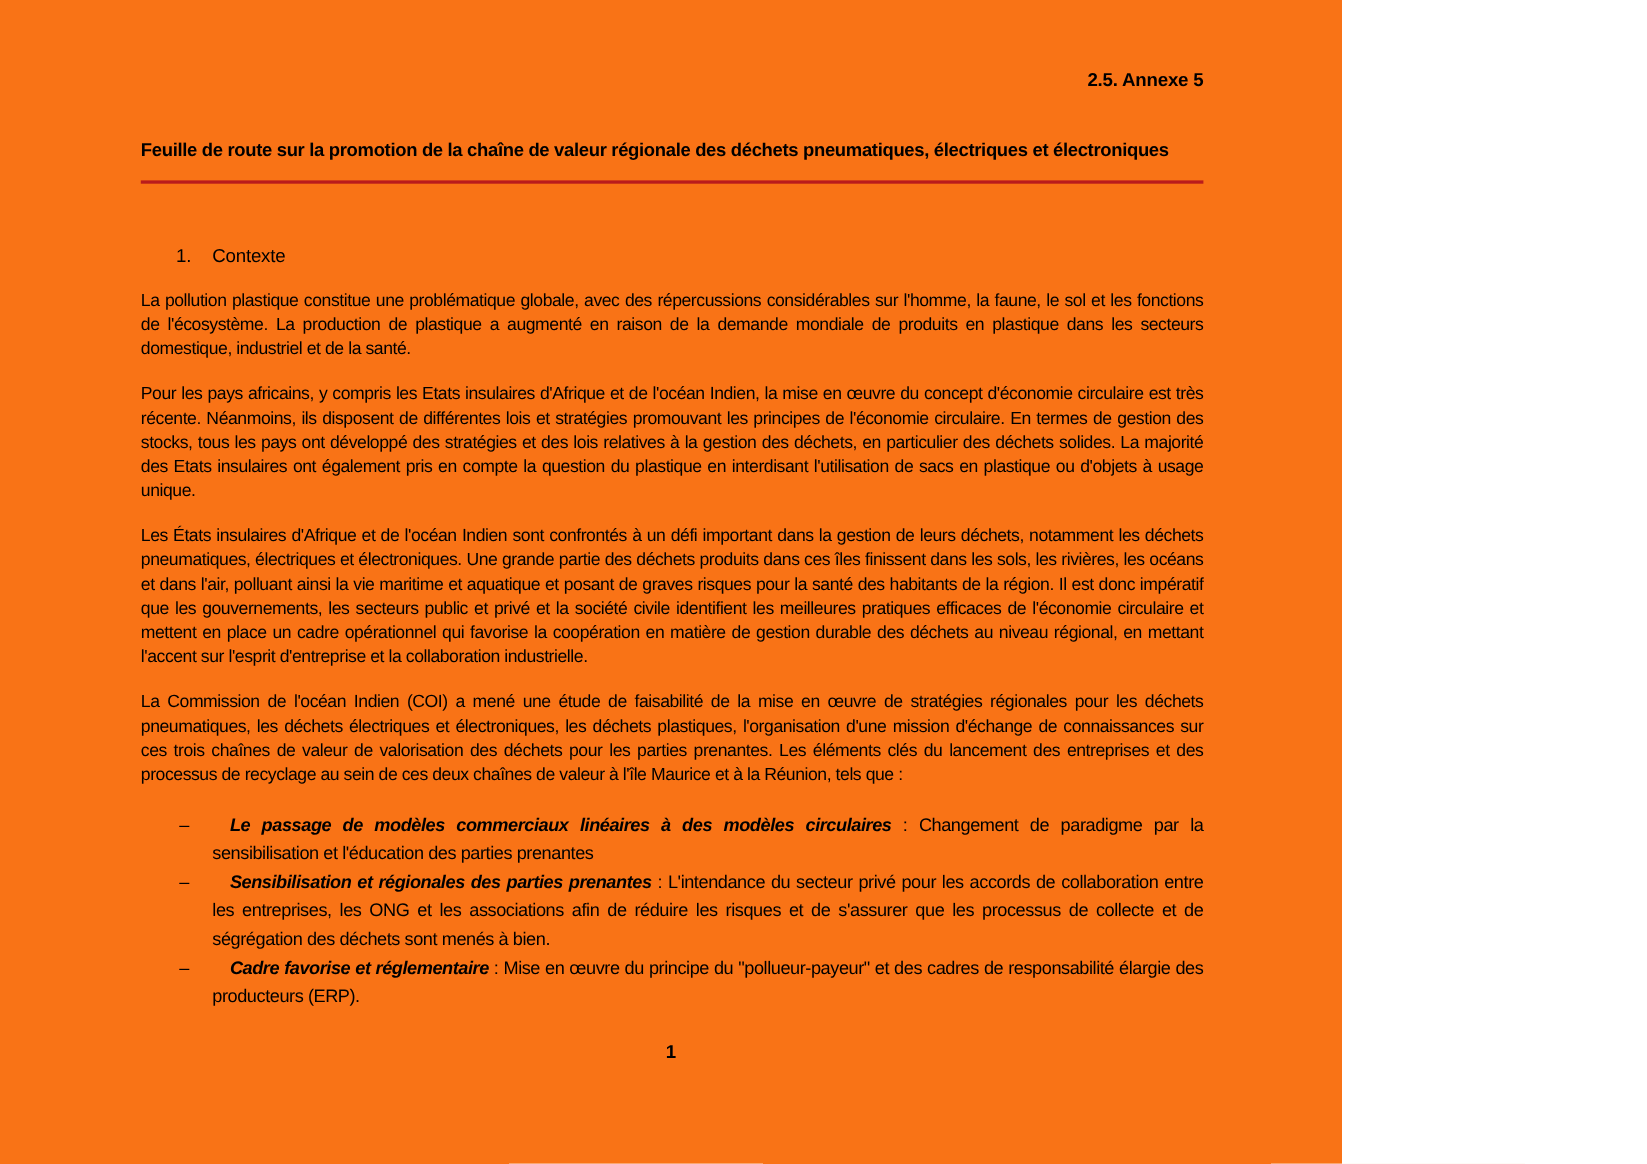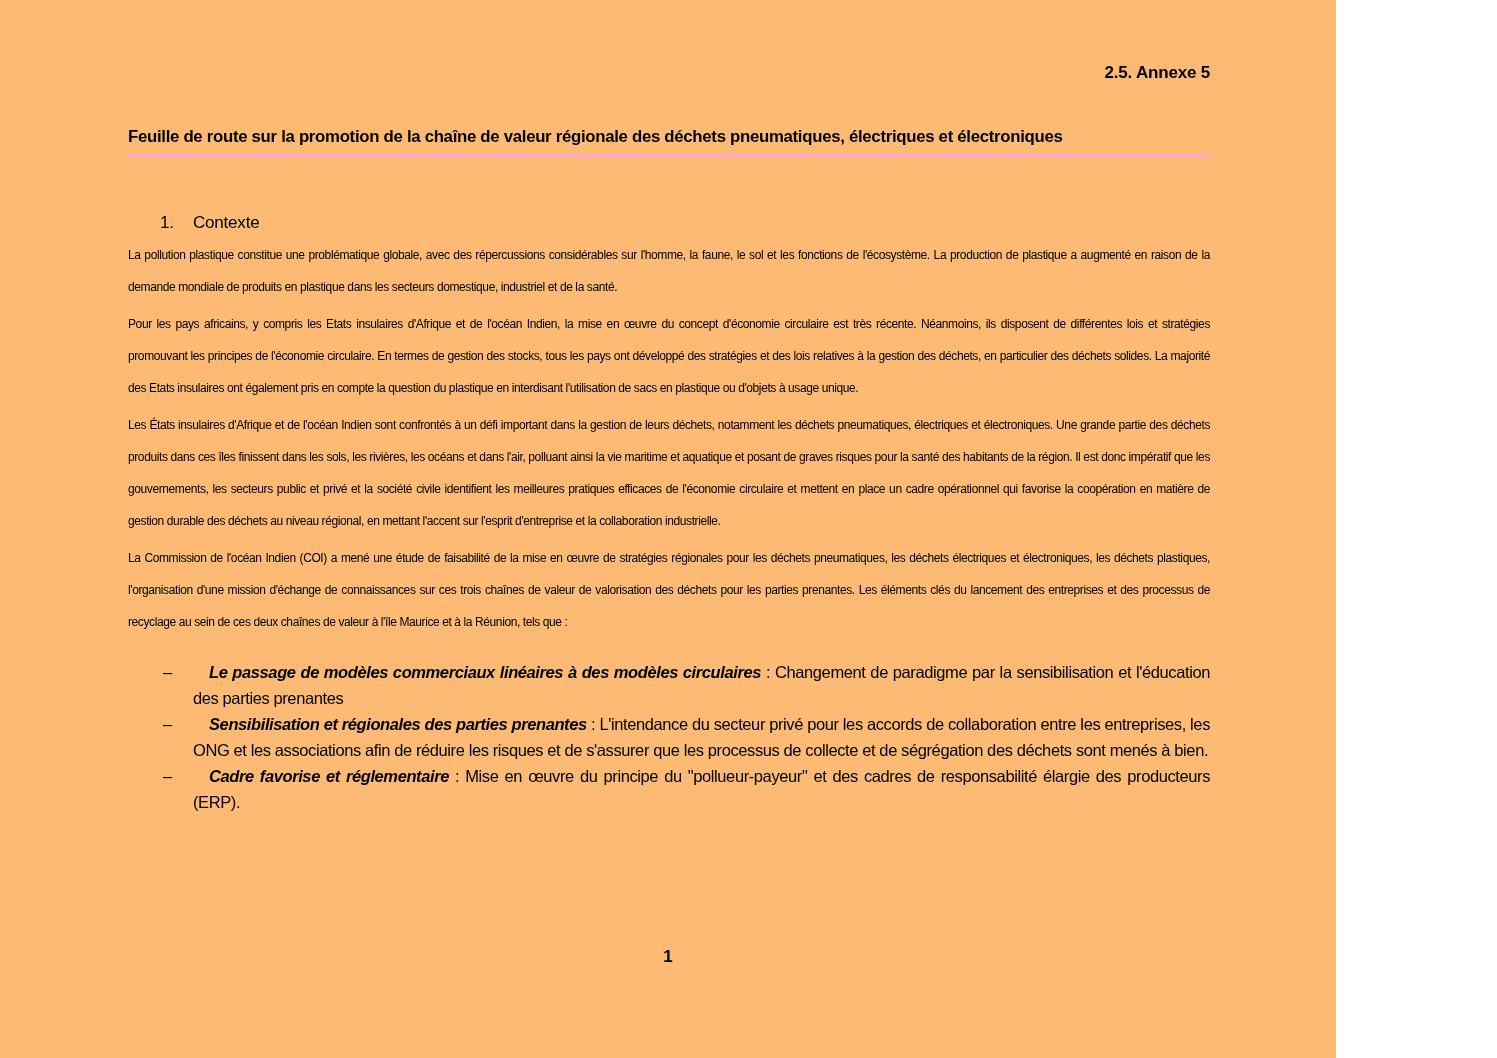--- a/index.html
+++ b/index.html
@@ -1,21 +1,21 @@
 <!DOCTYPE html>
 <html><head>
 <meta charset="utf-8">
 <style>
   * { margin: 0; padding: 0; box-sizing: border-box; }
   html, body { background: #ffffff; }
   .page {
     position: relative;
-    width: 1336px;
+    width: 1220px;
     height: 1058px;
-    background: #fdba74;
+    background: #f97316;
     overflow: hidden;
     font-family: "Liberation Sans", sans-serif;
     color: #000000;
   }
   .content {
     position: absolute;
     left: 128px;
     right: 126px;
     top: 0;
   }
@@ -26,40 +26,40 @@
     font-size: 17px;
     letter-spacing: -0.2px;
     line-height: 22px;
   }
   .doc-title {
     margin-top: 42px;
     font-weight: 700;
     font-size: 16.8px;
     letter-spacing: -0.3px;
     line-height: 22px;
-    padding-bottom: 6px;
-    border-bottom: 3px solid #f9a8d4;
+    padding-bottom: 16px;
+    border-bottom: 3px solid #b91c1c;
   }
   .section-heading {
     margin-top: 55px;
     font-weight: 400;
     font-size: 17px;
     letter-spacing: -0.2px;
     line-height: 22px;
     padding-left: 32px;
   }
   .section-heading .num {
     display: inline-block;
     width: 33px;
   }
   p.body-par {
-    margin-top: 5px;
-    font-size: 12px;
+    margin-top: 19px;
+    font-size: 16px;
     letter-spacing: -0.4px;
-    line-height: 32px;
+    line-height: 22px;
     text-align: justify;
   }
   .bullet-list { margin-top: 21px; }
   .bullet-item {
     display: flex;
     align-items: flex-start;
   }
   .bullet-marker {
     flex: none;
     width: 30px;

